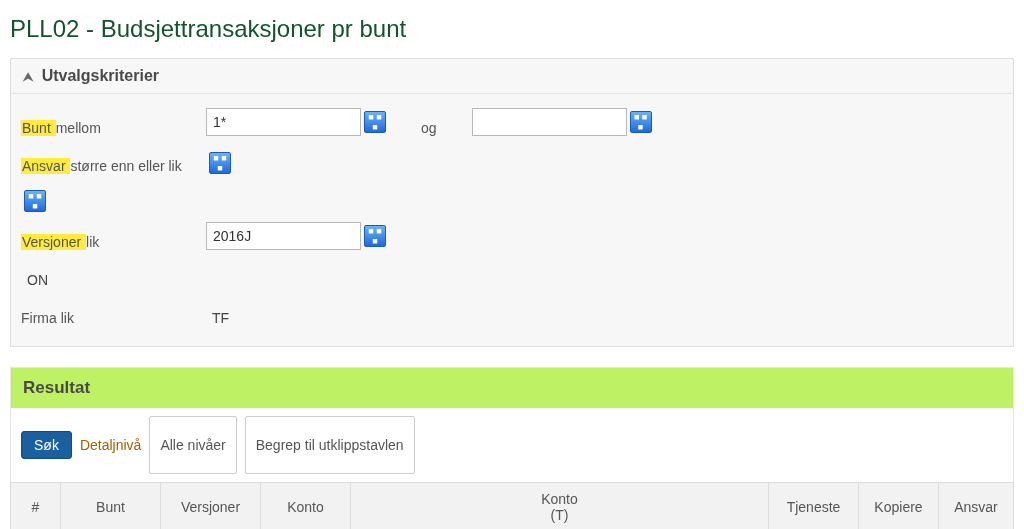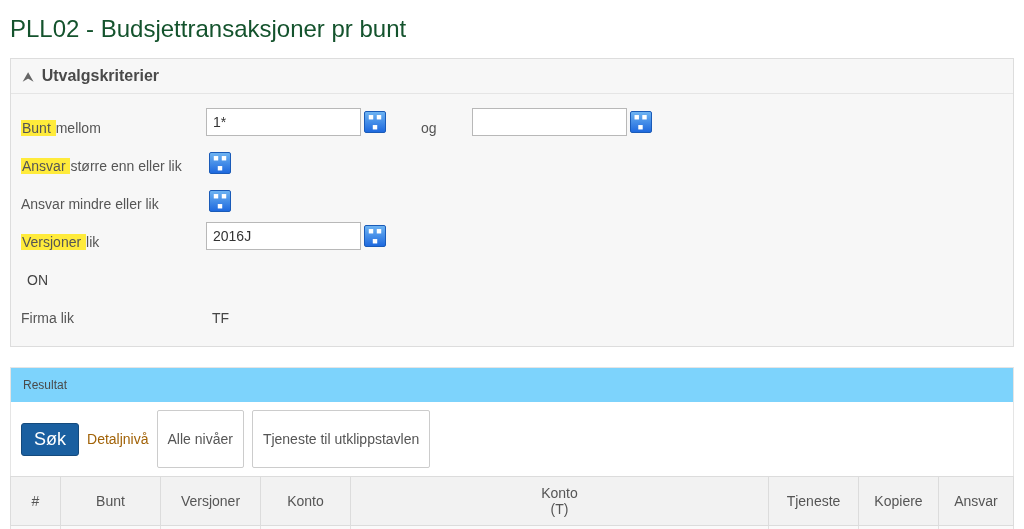--- a/index.html
+++ b/index.html
@@ -87,41 +87,41 @@
     .og-label {
       margin: 0 35px 0 35px;
       color: #555;
     }
     .static-value {
       color: #444;
       padding-left: 6px;
     }
     .result-header {
       padding: 10px 12px;
-      font-size: 12px;
-      font-weight: normal;
+      font-size: 17px;
+      font-weight: bold;
       color: #4a4a4a;
-      background: #7dd3fc;
+      background: #bef264;
       border: 1px solid #e5e5e5;
       border-bottom: none;
     }
     .toolbar {
       padding: 8px 10px;
       display: flex;
       align-items: center;
       gap: 8px;
       border-left: 1px solid #e5e5e5;
       border-right: 1px solid #e5e5e5;
     }
     .btn-primary {
       background: #1a5fa0;
       color: #fff;
       border: 1px solid #144a7d;
       padding: 5px 12px;
-      font-size: 18px;
+      font-size: 14px;
       border-radius: 3px;
       cursor: pointer;
     }
     .toolbar-label {
       color: #a16207;
     }
     .btn-outline {
       background: #fff;
       color: #555;
       border: 1px solid #ccc;
@@ -196,21 +196,20 @@
     <div class="criteria-row">
       <div class="criteria-label">
         <span class="highlight">Ansvar </span><span>større enn eller lik</span>
       </div>
       <div class="input-group">
         <button class="lookup-btn">■ ■ ■</button>
       </div>
     </div>
 
     <div class="criteria-row">
-      <div class="criteria-label">Ansvar mindre eller lik</div>
       <div class="input-group">
         <button class="lookup-btn">■ ■ ■</button>
       </div>
     </div>
 
     <div class="criteria-row">
       <div class="criteria-label">
         <span class="highlight">Versjoner </span><span>lik</span>
       </div>
       <div class="input-group">
@@ -230,21 +229,21 @@
 
   </div>
 </div>
 
 <div class="result-header">Resultat</div>
 
 <div class="toolbar">
   <button class="btn-primary">Søk</button>
   <span class="toolbar-label">Detaljnivå</span>
   <button class="btn-outline">Alle nivåer</button>
-  <button class="btn-outline">Tjeneste til utklippstavlen</button>
+  <button class="btn-outline">Begrep til utklippstavlen</button>
 </div>
 
 <table>
   <thead>
     <tr>
       <th class="col-hash">#</th>
       <th class="col-bunt">Bunt</th>
       <th class="col-vers">Versjoner</th>
       <th class="col-konto">Konto</th>
       <th class="col-kontoT">

